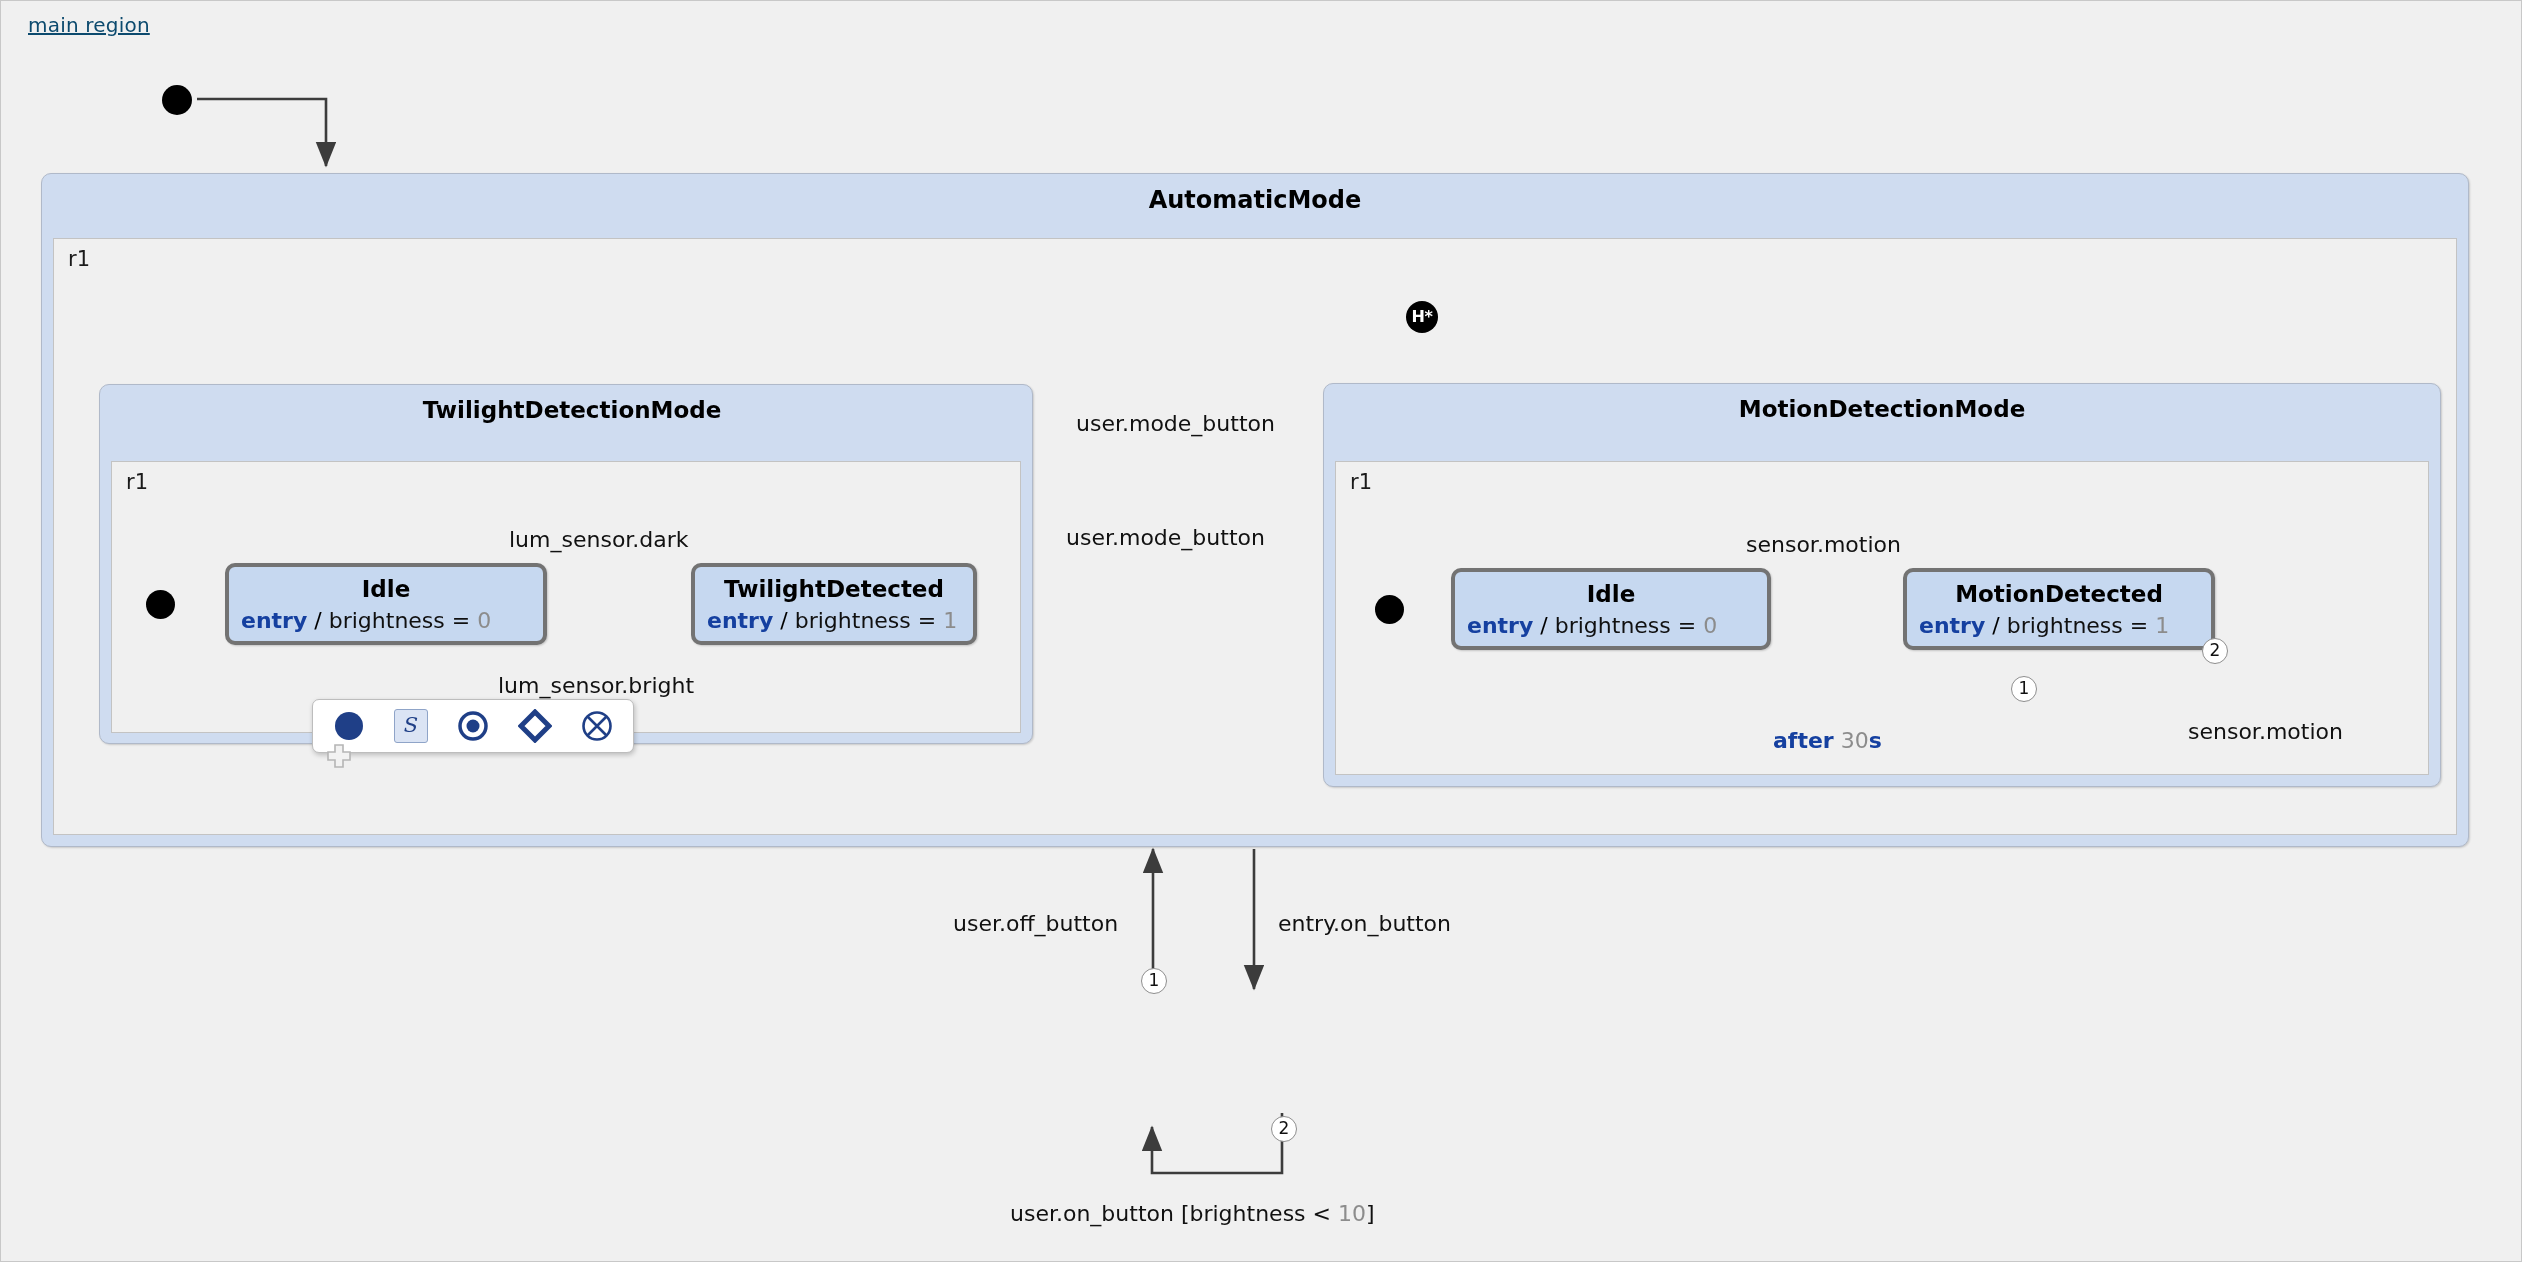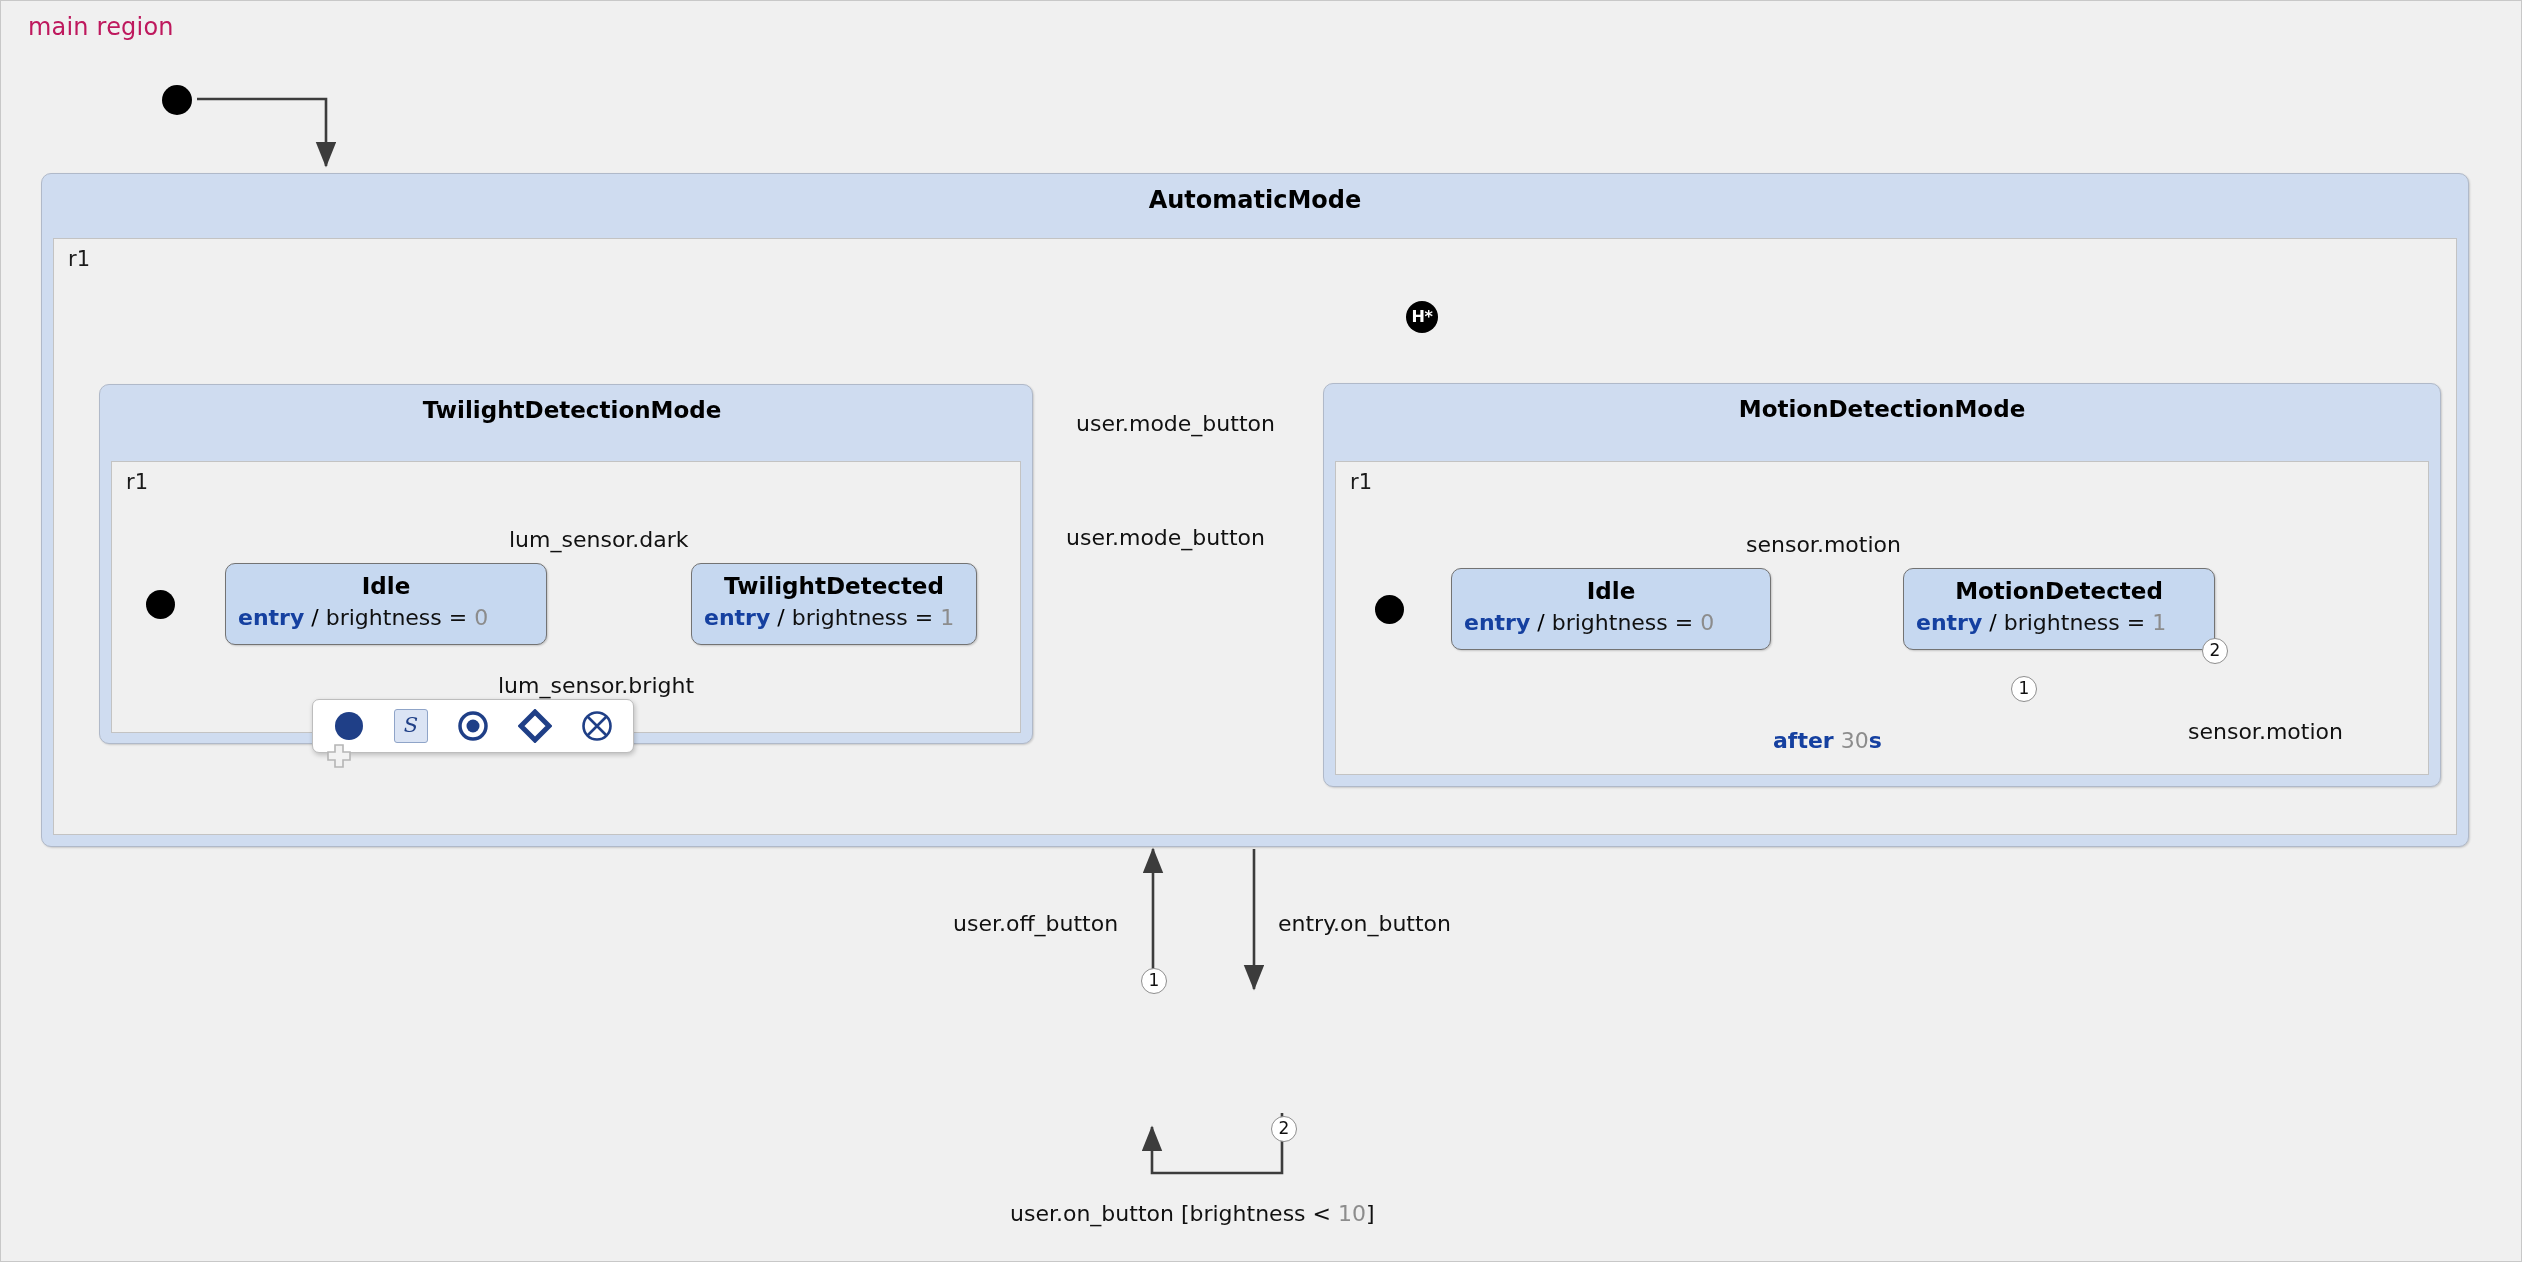--- a/index.html
+++ b/index.html
@@ -11,24 +11,25 @@
   }
   #canvas{
     position:absolute;left:0;top:0;width:2522px;height:1262px;
     background:#f0f0f0;
     border:1px solid #c8c8c8;
     box-sizing:border-box;
   }
   
   .region-label{
     position:absolute;
-    font-size:24px;
-    color:#be185d;
+    font-size:20px;
+    color:#0c4a6e;
     white-space:nowrap;
     letter-spacing:.2px;
+    text-decoration:underline;
   }
   .composite{
     position:absolute;
     box-sizing:border-box;
     background:#cfdcf0;
     border:1px solid #b0b9c9;
     border-radius:10px;
     box-shadow:1px 1px 2px rgba(0,0,0,.16);
   }
   .composite > .ctitle{
@@ -46,21 +47,21 @@
   }
   .inner-region > .rlabel{
     position:absolute;left:14px;top:8px;
     font-size:21px;color:#1a1a1a;
   }
   
   .state{
     position:absolute;
     box-sizing:border-box;
     background:#c6d8f0;
-    border:1px solid #737373;
+    border:4px solid #737373;
     border-radius:10px;
     box-shadow:1px 1px 2px rgba(0,0,0,.18);
     padding:9px 12px 0 12px;
     text-align:center;
   }
   .state .sname{
     display:block;
     font-weight:bold;
     color:#000;
     font-size:23px;

